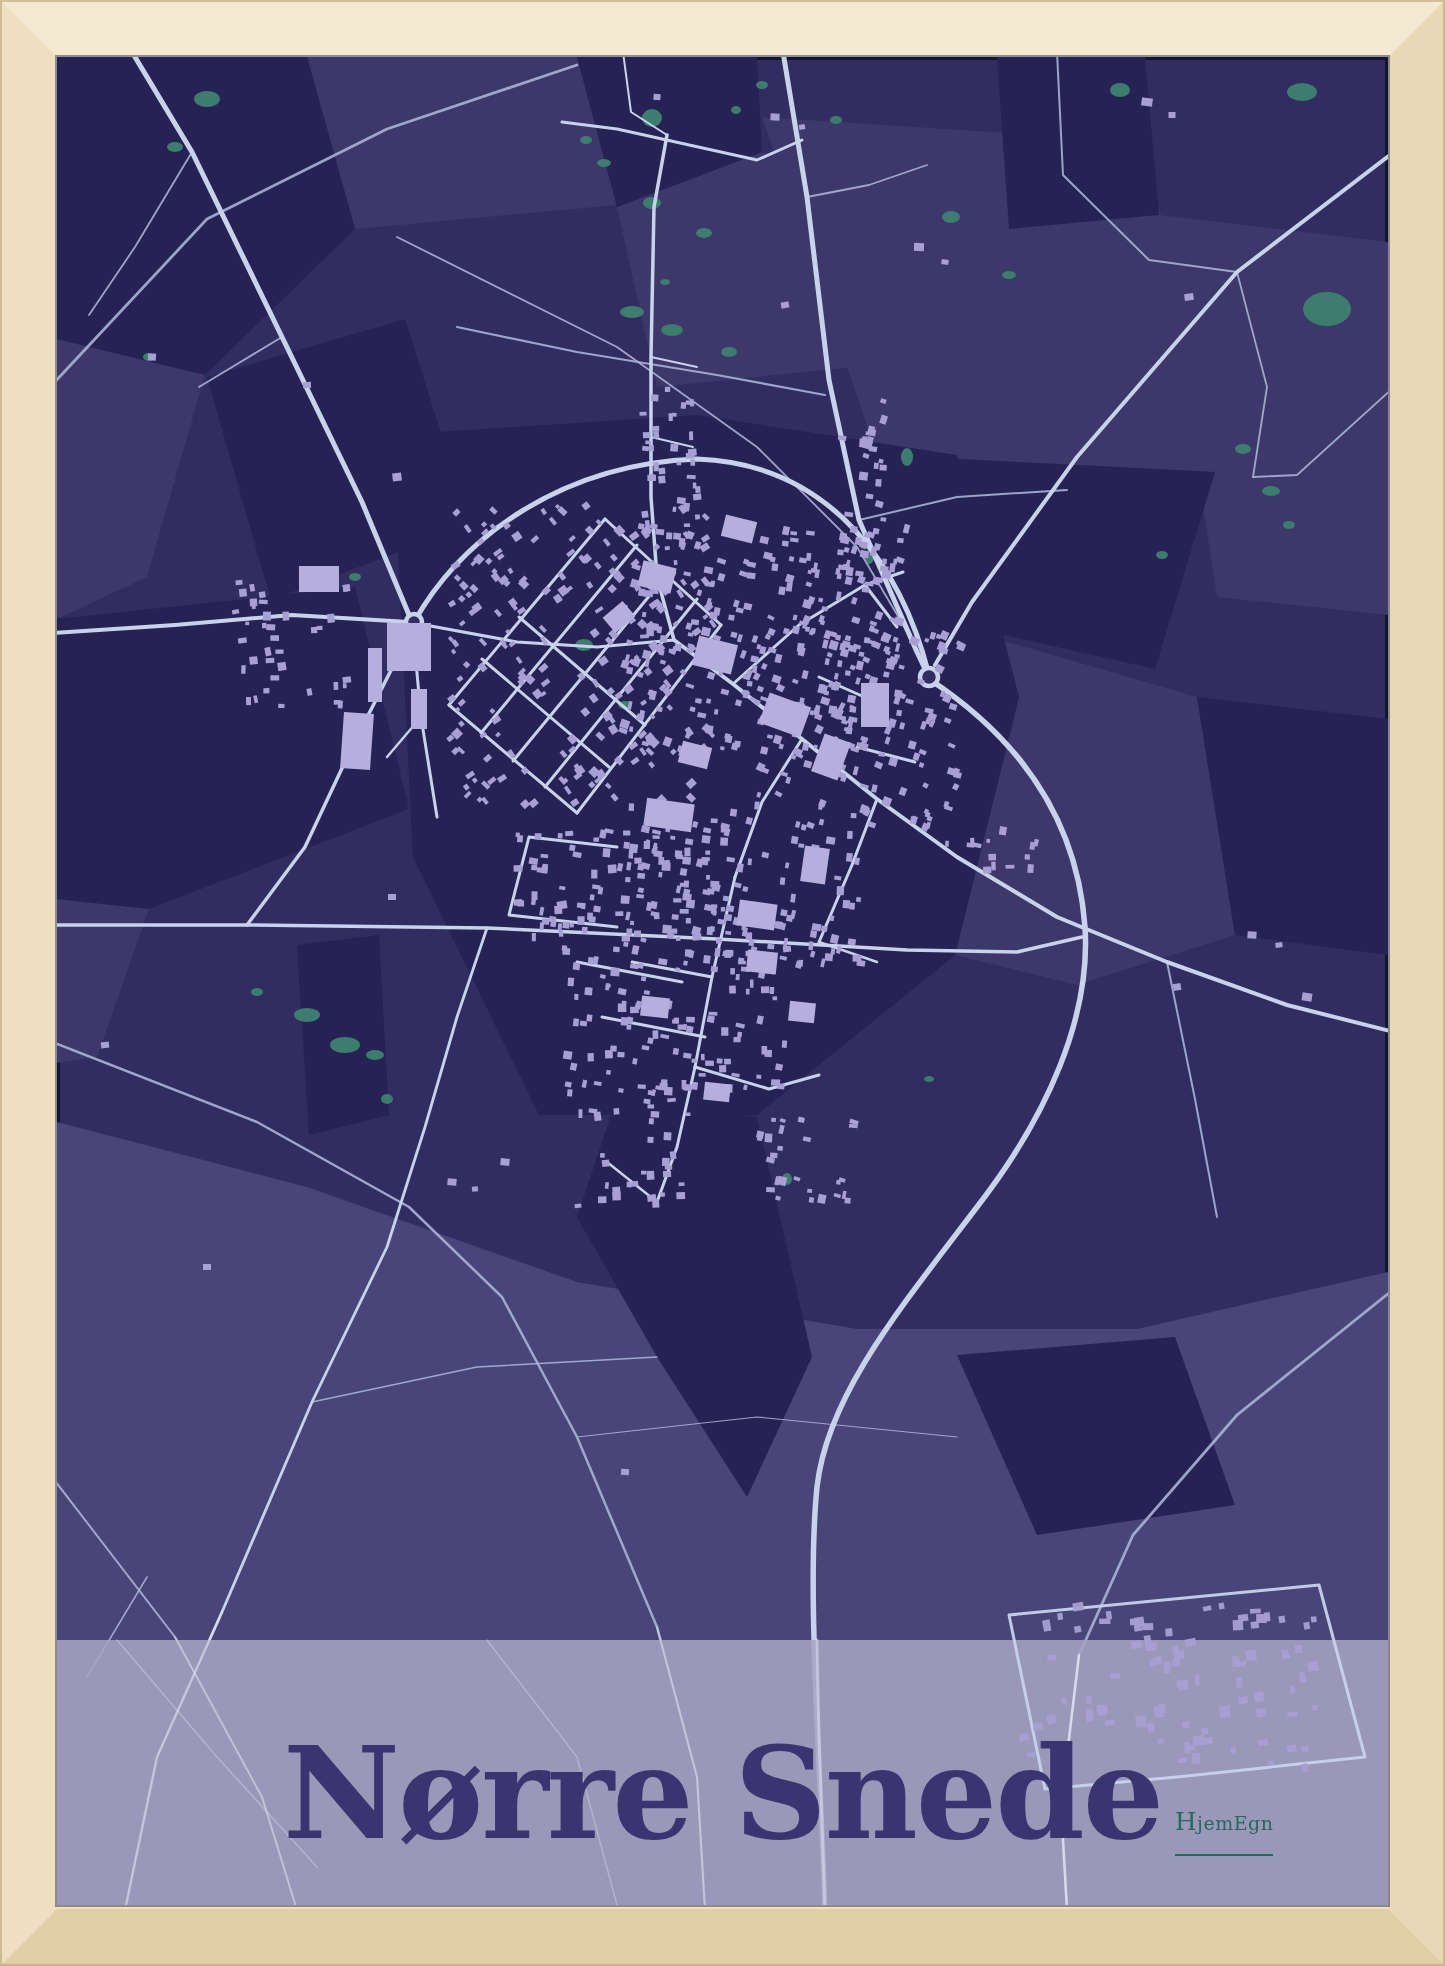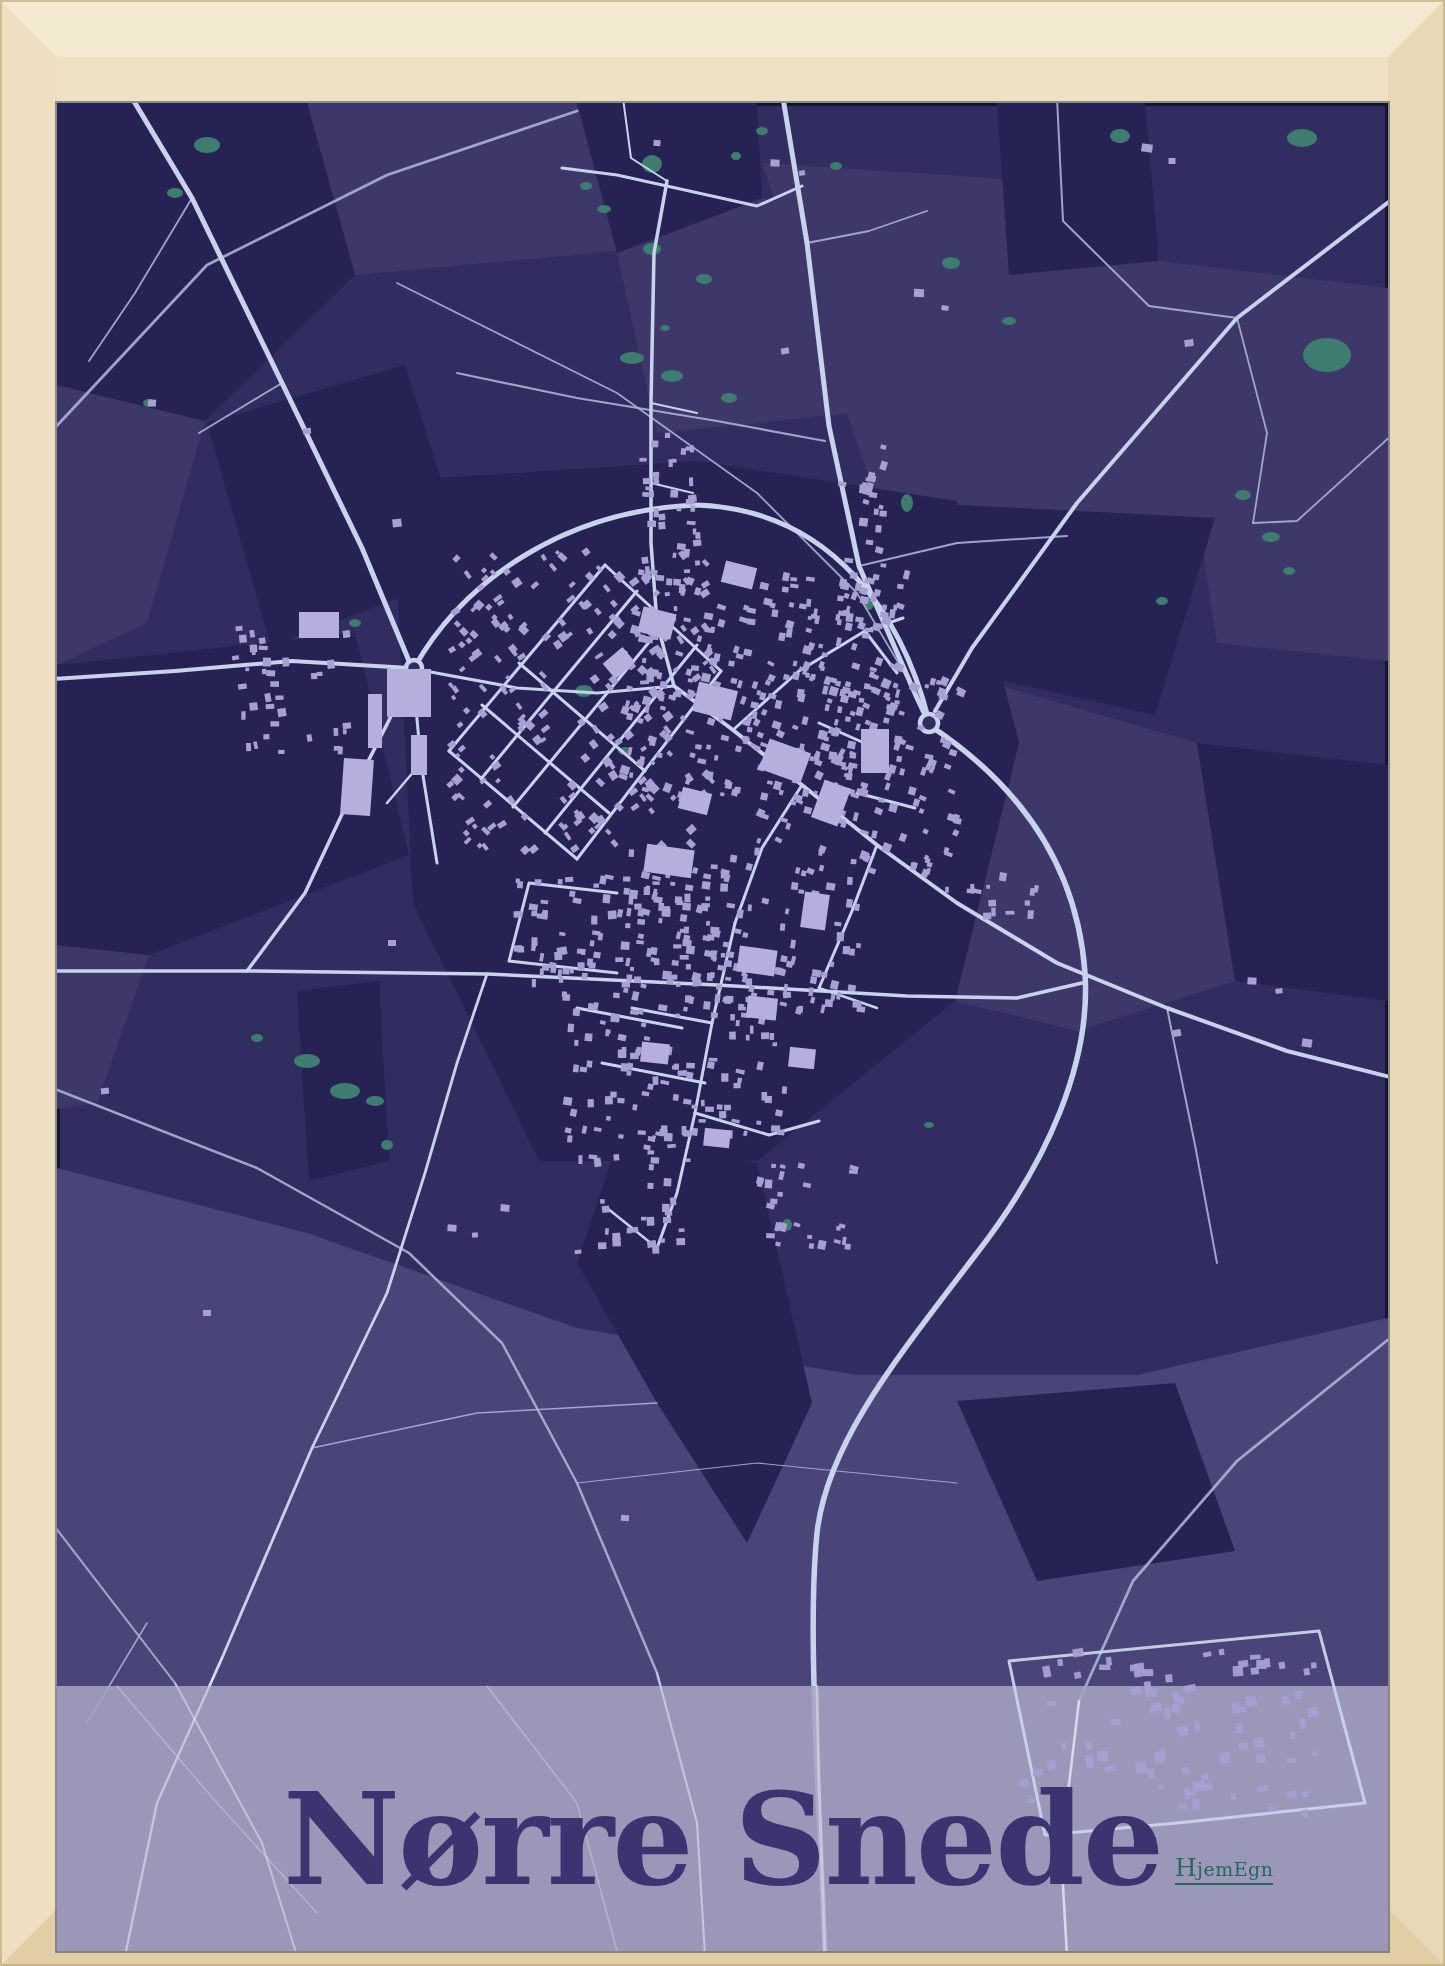--- a/index.html
+++ b/index.html
@@ -7,42 +7,42 @@
   .stage { position:relative; width:1445px; height:1966px; overflow:hidden;
            background:var(--frame-wood,#eee0c2); }
   
   .frame { position:absolute; inset:0; box-sizing:border-box;
            border:57px solid;
            border-color:#f3e8d0 #e9d8b6 #e1cea7 #eedfc1; }
   .frame-outer-line { position:absolute; inset:0; box-sizing:border-box;
            border:2px solid rgba(180,156,110,0.55); pointer-events:none; }
   .poster { position:absolute; left:57px; top:57px; width:1331px; height:1848px;
             background:var(--map-background,#322d61); overflow:hidden;
-            box-shadow: inset 0 0 0 3px rgba(16,20,42,0.9), 0 0 0 2px rgba(60,70,90,0.55); margin-top: 46px; }
+            box-shadow: inset 0 0 0 3px rgba(16,20,42,0.9), 0 0 0 2px rgba(60,70,90,0.55); }
   .poster svg { position:absolute; left:0; top:0; width:100%; height:100%; display:block; }
 
   .field-dark   { fill:var(--field-dark,#262253); }
   .field-light  { fill:var(--field-light,#3d3869); }
   .field-lighter{ fill:var(--field-lighter,#4a4578); }
   .lake         { fill:var(--lake-green,#3d7c6e); }
   .rd           { stroke:var(--road-major,#c9d2ec); fill:none; stroke-linecap:round; stroke-linejoin:round; }
   .rd-min       { stroke:var(--road-minor,#aab1d6); fill:none; stroke-linecap:round; stroke-linejoin:round; opacity:0.9; }
   .roundabout   { fill:var(--map-background,#322d61); stroke:var(--road-major,#c9d2ec); }
   .band-rect    { fill:var(--band,#a6a3c2); opacity:0.87; }
   .band-road    { stroke:#e8ebf6; fill:none; stroke-linecap:round; }
 
   .poster-title { position:absolute; left:0; top:1672px; width:100%; text-align:center;
                   font-family:"DejaVu Serif","Liberation Serif",serif; font-weight:700;
                   font-size:128px; line-height:1; letter-spacing:-2px;
                   color:var(--title-text,#3b3470); }
   .brand-logo   { position:absolute; left:1118px; top:1750px;
                   font-family:"DejaVu Serif","Liberation Serif",serif;
                   font-size:19px; color:var(--brand-text,#23695e);
                   border-bottom:2px solid var(--brand-text,#23695e);
-                  padding-bottom:1px; letter-spacing:0.5px; }
+                  padding-bottom:18px; letter-spacing:0.5px; }
   .brand-logo::first-letter { font-size:1.3em; }
 </style>
 </head>
 <body>
 
 <div class="stage">
   <div class="frame"></div>
   <div class="frame-outer-line"></div>
 
   <div class="poster">

